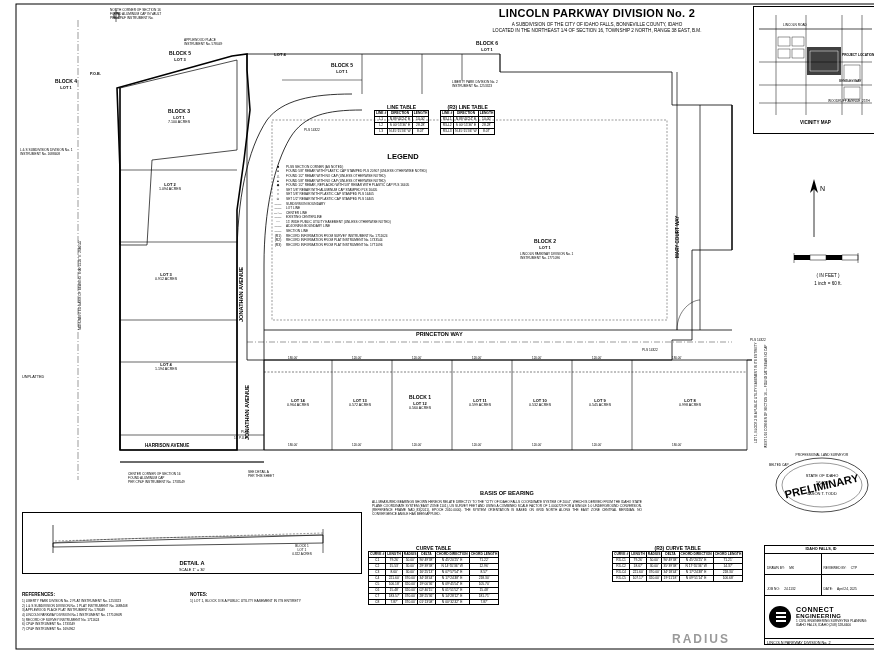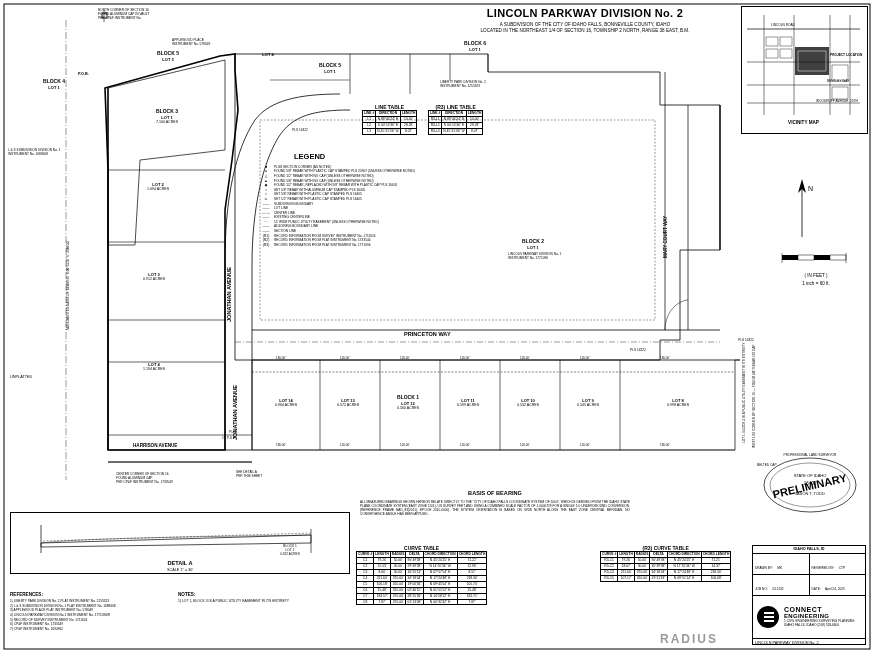--- a/index.html
+++ b/index.html
@@ -1,25 +1,25 @@
 <!DOCTYPE html>
 <html><head>
 <meta charset="utf-8">
 <style>
   html,body{margin:0;padding:0;background:#ffffff;}
   body{width:874px;height:653px;font-family:"Liberation Sans",sans-serif;color:#000;overflow:hidden;}
-  #sheet{position:relative;width:822px;height:653px;background:#fff;}
+  #sheet{position:relative;width:822px;height:653px;background:#fff;margin-left:12px;}
   .abs{position:absolute;}
   .ttl{font-weight:bold;letter-spacing:.3px;}
   .ctr{text-align:center;}
   .tiny{font-size:3.2px;line-height:1.25;}
   .tiny2{font-size:3.8px;line-height:1.25;}
   .sm{font-size:4.6px;line-height:1.3;}
   .md{font-size:5.6px;line-height:1.3;}
-  .lg{font-size:7.5px;line-height:1.3;}
+  .lg{font-size:7.5px;line-height:1.3;text-align:center;}
   .xl{font-size:11px;line-height:1.2;}
   .bd{font-weight:bold;}
   .bx{border:1px solid #000;box-sizing:border-box;}
   table.tbl{border-collapse:collapse;}
   table.tbl td,table.tbl th{border:.6px solid #000;font-size:3.3px;padding:0 1px;text-align:center;font-weight:normal;line-height:1.5;}
   table.tbl th{font-weight:bold;}
   .tblcap{font-size:5px;font-weight:bold;text-align:center;}
   .rot90{transform:rotate(-90deg);transform-origin:left top;white-space:nowrap;}
   .lot{position:absolute;text-align:center;font-size:3.6px;line-height:1.35;}
   .lotno{font-weight:bold;font-size:4px;}

